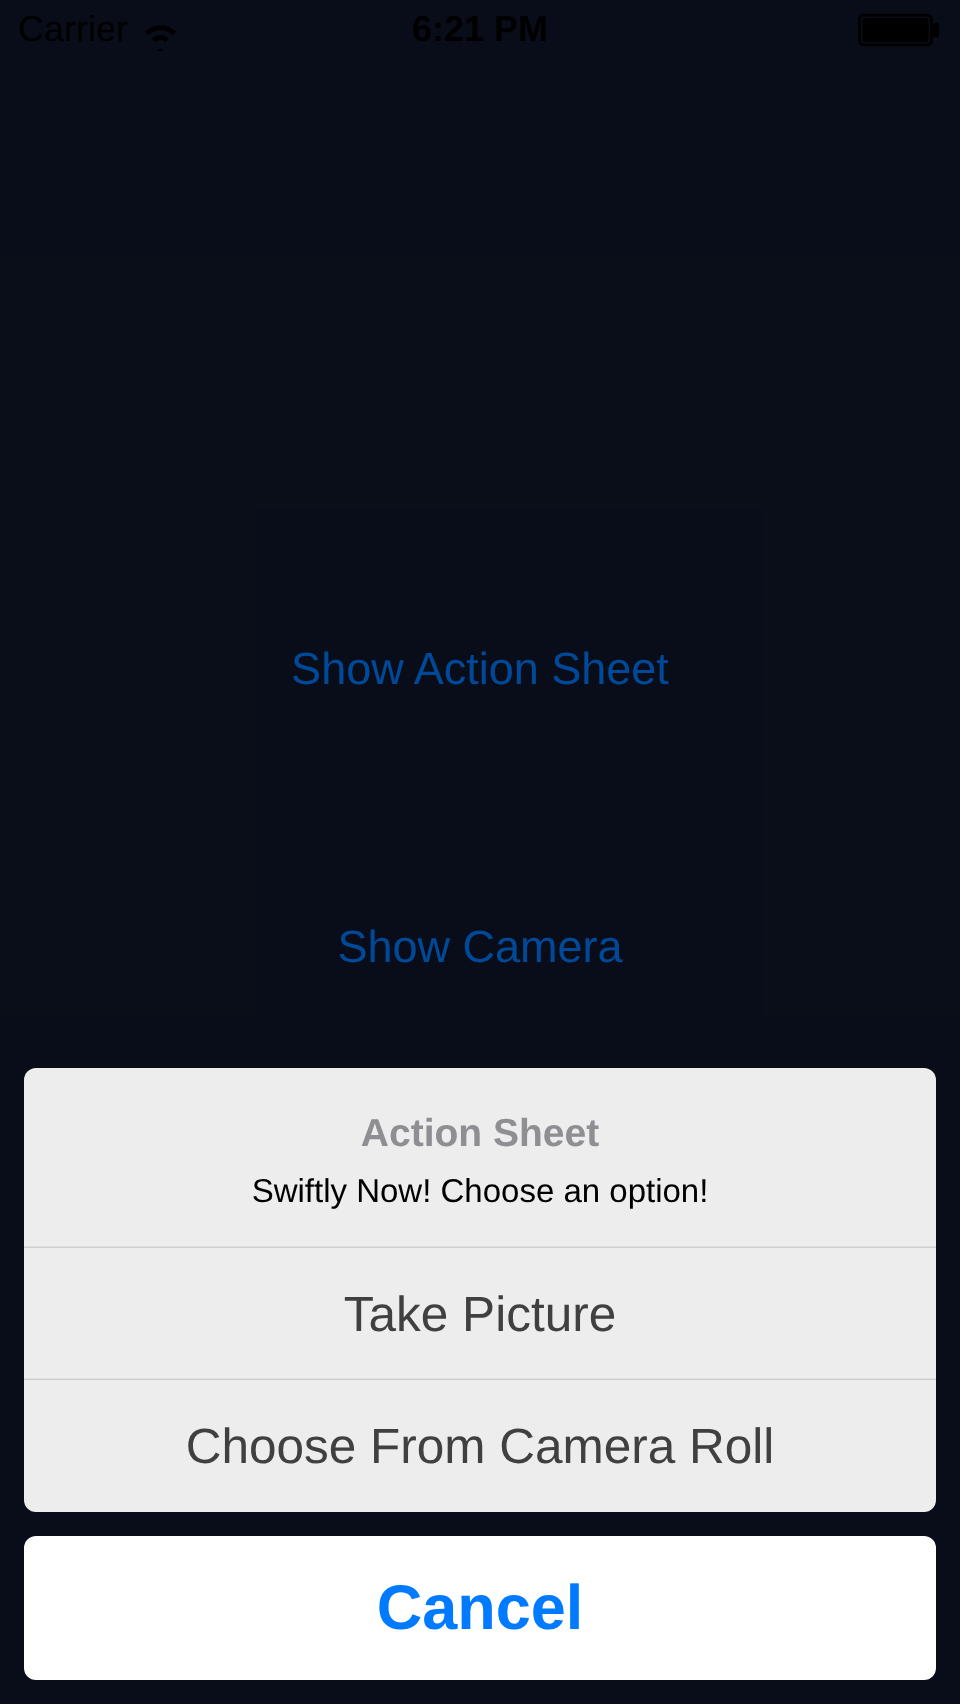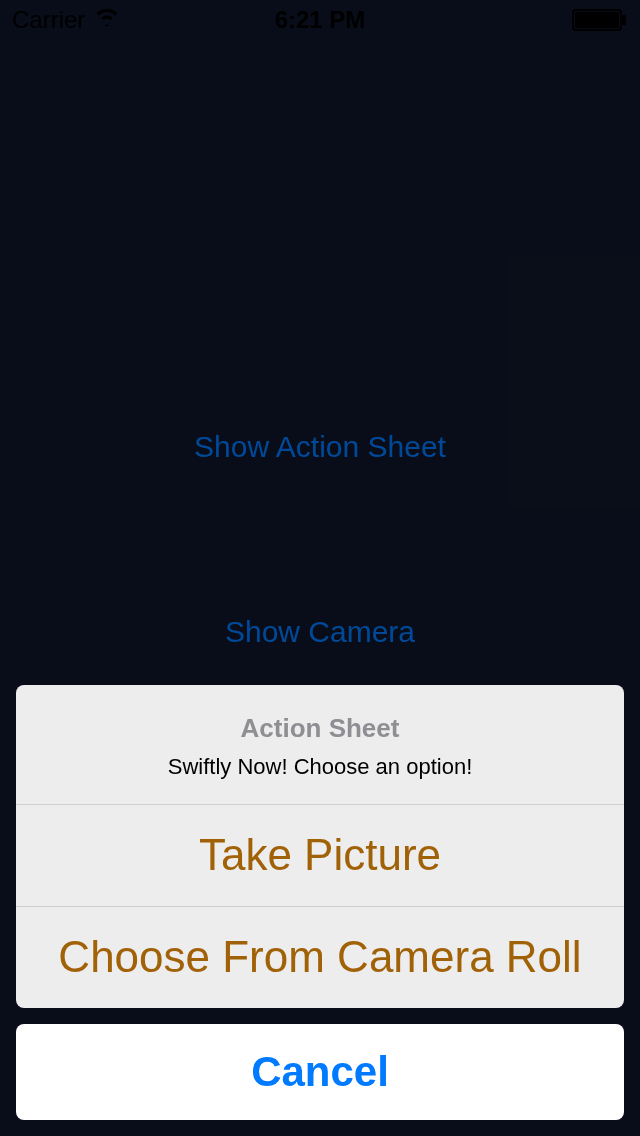--- a/index.html
+++ b/index.html
@@ -29,21 +29,21 @@
     display: flex;
     align-items: center;
     justify-content: space-between;
     padding: 0 12px;
     font-size: 24px;
     color: #000;
     z-index: 3;
   }
   .status-left {
     display: flex;
-    align-items: flex-start;
+    align-items: flex-end;
     gap: 8px;
   }
   .status-center {
     position: absolute;
     left: 50%;
     transform: translateX(-50%);
     font-weight: 600;
     font-size: 24px;
   }
   .status-right {
@@ -106,23 +106,23 @@
     margin-bottom: 10px;
   }
   .sheet-message {
     font-size: 22px;
     font-weight: 400;
     color: #000000;
   }
   .sheet-option {
     border-top: 1px solid rgba(0,0,0,0.12);
     text-align: center;
-    font-size: 44px;
+    font-size: 33px;
     font-weight: 400;
-    color: #a16207;
+    color: #404040;
     padding: 24px 10px;
     line-height: 1.2;
     cursor: pointer;
   }
   .cancel-group {
     margin-top: 16px;
     background: #ffffff;
     border-radius: 8px;
     overflow: hidden;
   }

